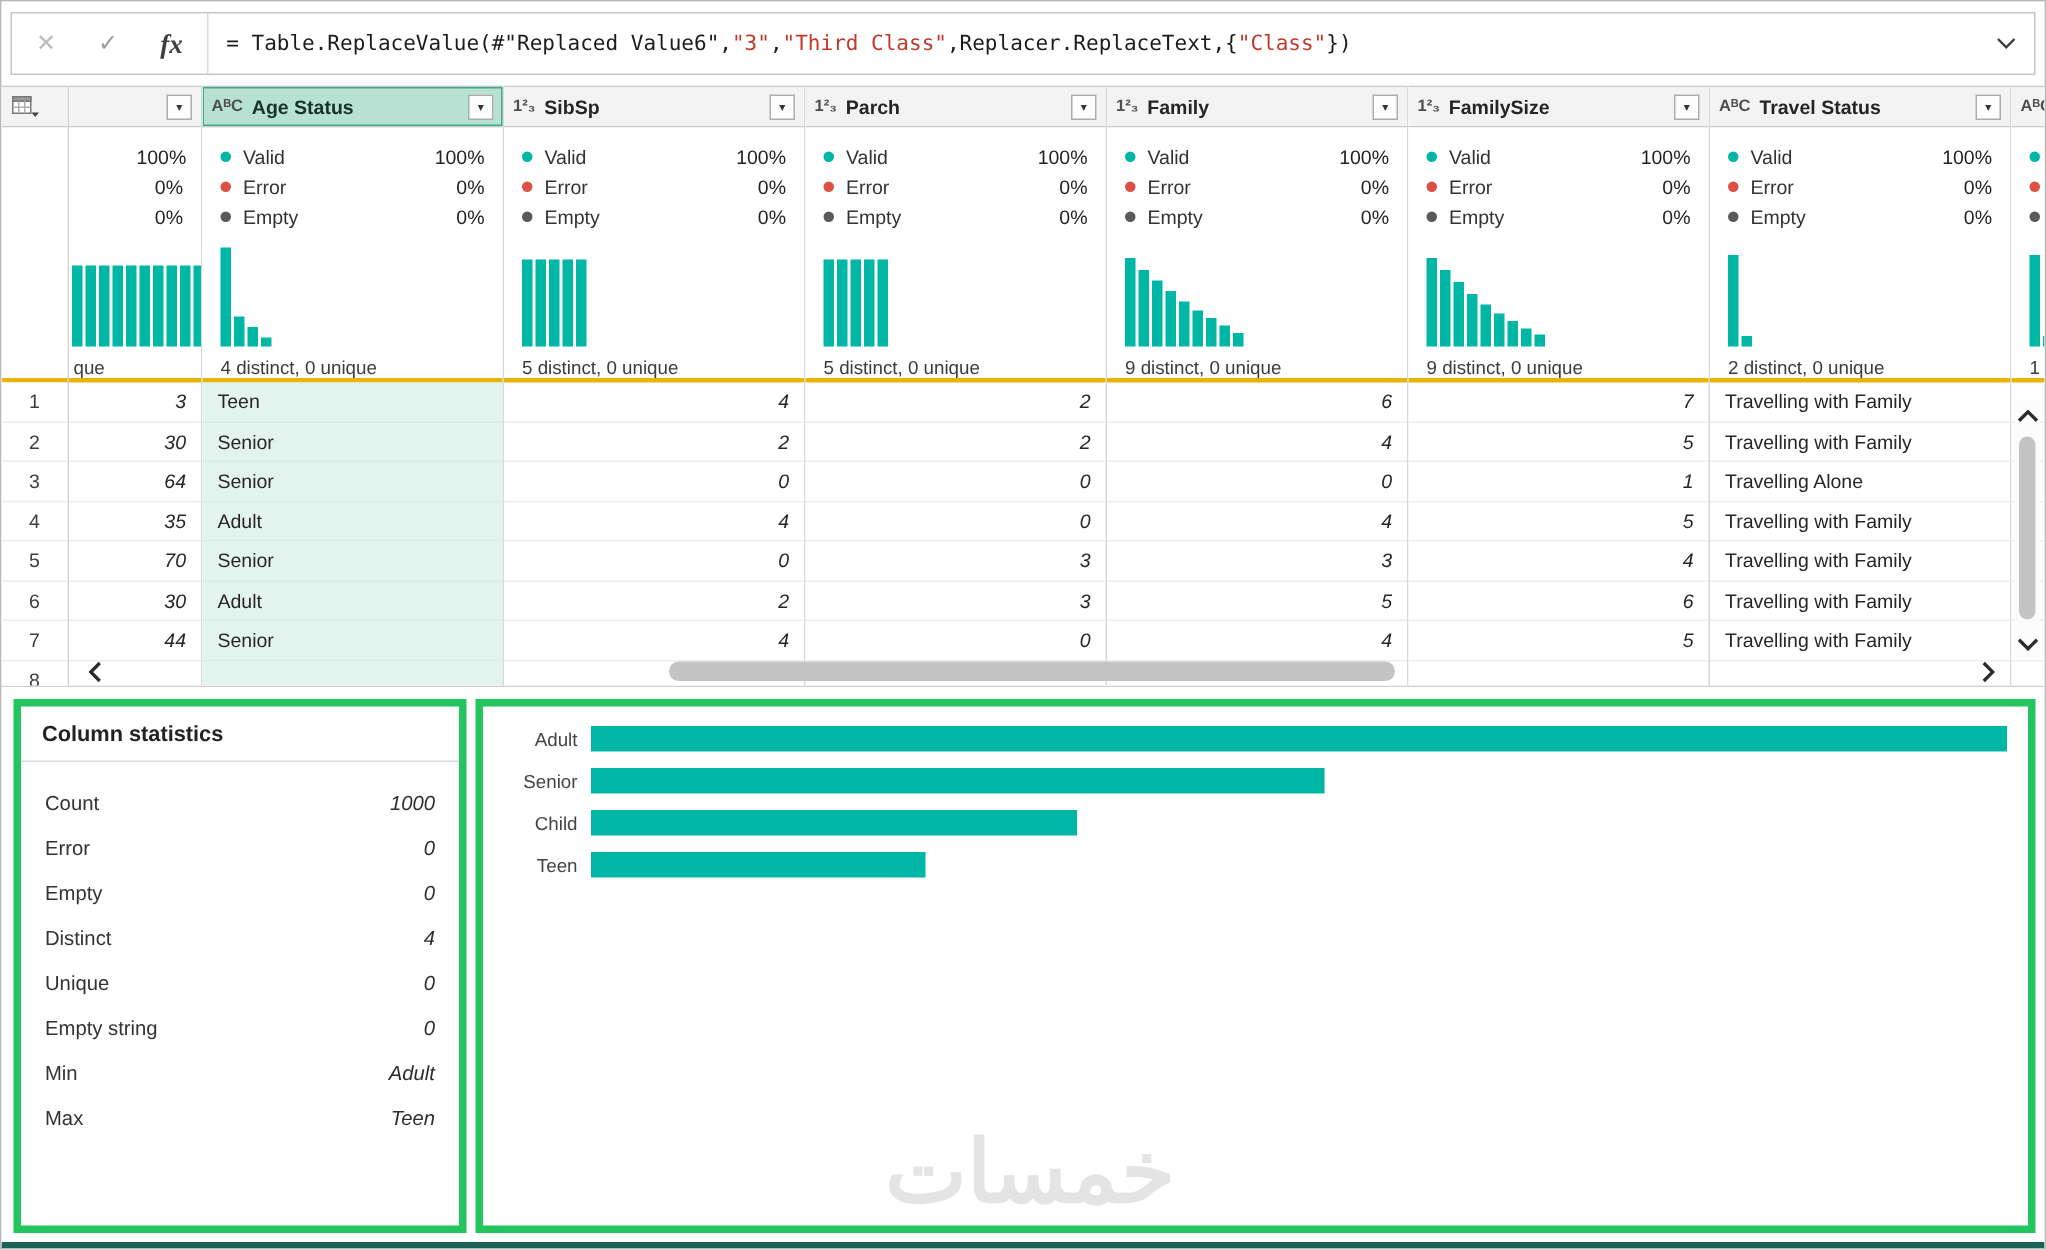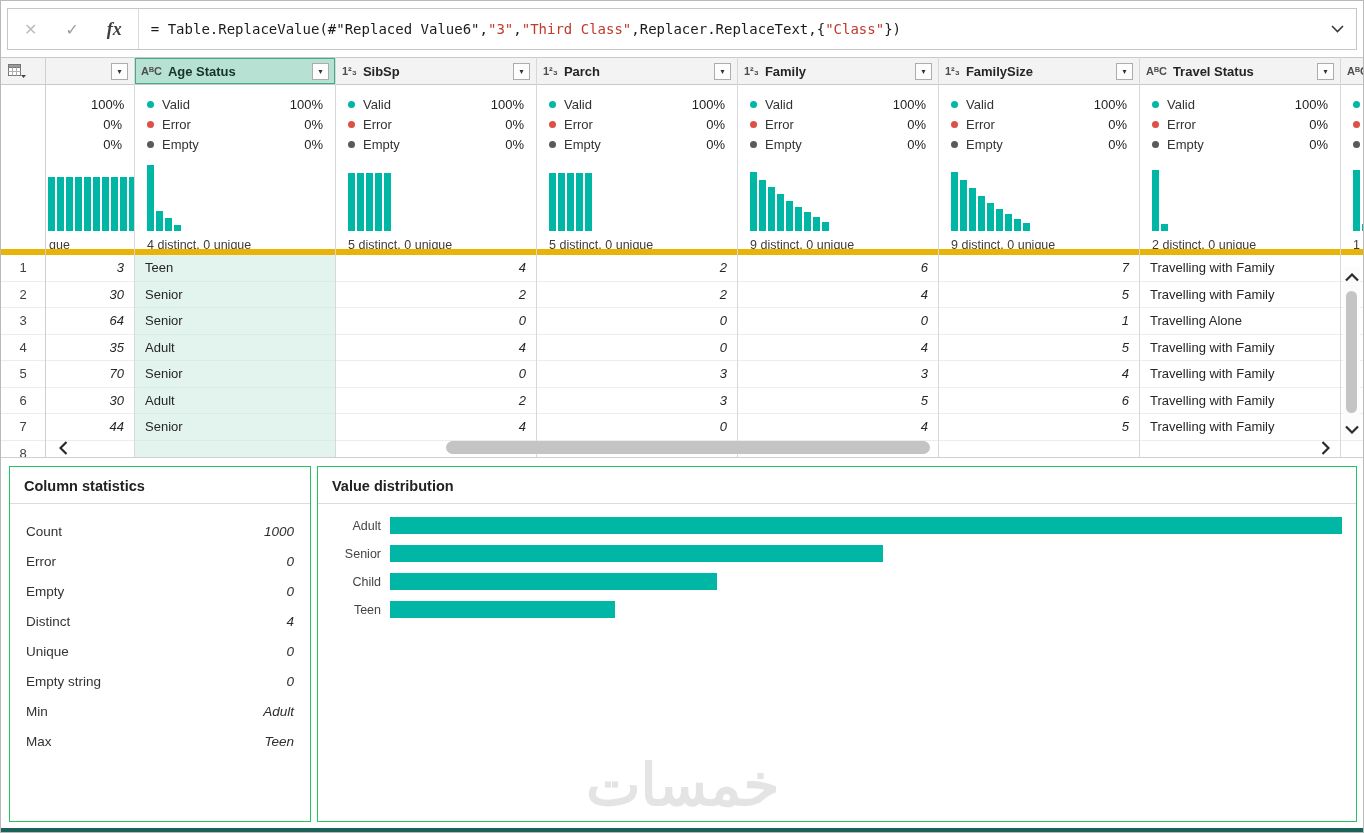--- a/index.html
+++ b/index.html
@@ -25,21 +25,21 @@
   .grid{display:flex;width:1541px}
   .col{flex:none;border-right:1px solid #D8D8D8;background:#fff}
   .rowcol{width:45px;border-right:1px solid #CFCFCF}
   .hdr{height:28px;background:#F3F3F3;border-top:1px solid #C9C9C9;border-bottom:1px solid #C9C9C9;display:flex;align-items:center;padding:0 6px;gap:6px}
   .rowcol .hdr{justify-content:flex-start;padding-left:7px}
   .typeicon{font-size:11px;font-weight:bold;color:#4E4E4E;white-space:nowrap;flex:none}
   .colname{font-weight:bold;font-size:13px;color:#252525;flex:1;white-space:nowrap;overflow:hidden}
   .filterbtn{width:17px;height:17px;border:1px solid #ACACAC;background:#FDFDFD;font-size:8px;color:#333;display:flex;align-items:center;justify-content:center;flex:none}
   .selhdr{background:#B7E1D3;box-shadow:inset 0 0 0 1px #44A88F}
   .selhdr .colname{color:#14332B}
-  .band{height:170px;border-bottom:6px solid #eab308;padding:9px 12px 0 12px;overflow:hidden;background:#fff}
+  .band{height:170px;border-bottom:3px solid #eab308;padding:9px 12px 0 12px;overflow:hidden;background:#fff}
   .qrow{display:flex;align-items:center;height:20px;font-size:13px;color:#333}
   .dot{width:7px;height:7px;border-radius:50%;margin-right:8px;flex:none}
   .dot-valid{background:#00B7A6}.dot-error{background:#DD5145}.dot-empty{background:#5A5A5A}
   .qpct{margin-left:auto;color:#222}
   .hist{display:flex;align-items:flex-end;gap:2px;height:66px;margin-top:11px}
   .hbar{width:7px;background:#00B7A6;flex:none}
   .distinct{margin-top:7px;font-size:12.5px;color:#3C3C3C;white-space:nowrap}
   .pleft{padding-left:2px}
   .pleft .dot,.pleft .qlabel{visibility:hidden}
   .pleft .distinct{padding-left:1px}
@@ -52,21 +52,21 @@
   .hscroll{position:absolute;left:52px;right:28px;top:382px;height:17px;display:flex;align-items:center}
   .hs-btn{width:20px;height:17px;display:flex;align-items:center;justify-content:center}
   .hs-track{flex:1;position:relative;height:17px}
   .hs-thumb{position:absolute;left:30%;width:39%;top:2px;height:13px;background:#C4C4C4;border-radius:7px}
   .vscroll{position:absolute;right:3px;top:210px;width:17px;height:172px;background:rgba(252,252,252,.95)}
   .vs-btn{height:20px;display:flex;align-items:center;justify-content:center}
   .vs-down{position:absolute;bottom:0;left:0;right:0}
   .vs-thumb{position:absolute;top:24px;left:3px;width:11px;height:122px;background:#C4C4C4;border-radius:6px}
   
   .bottom{position:relative;height:372px;background:#fff}
-  .panel{position:absolute;background:#fff;border:1px solid #22c55e}
+  .panel{position:absolute;background:#fff;border:5px solid #22c55e}
   .panel-stats{left:8px;top:8px;width:302px;height:356px}
   .panel-dist{left:316px;top:8px;width:1040px;height:356px;overflow:hidden}
   .ptitle{font-size:14.5px;font-weight:bold;color:#222;padding:11px 14px 9px;border-bottom:1px solid #DCDCDC}
   .statrows{padding:12px 16px 0 16px}
   .srow{display:flex;justify-content:space-between;height:30px;align-items:center;font-size:13.5px;color:#333}
   .sval{font-style:italic;color:#2E2E2E}
   .distrows{padding:13px 14px 0 6px}
   .drow{display:flex;align-items:center;margin-bottom:11px}
   .dlabel{width:66px;text-align:right;font-size:12.5px;color:#444;padding-right:9px;flex:none}
   .dbarwrap{flex:1}
@@ -499,21 +499,20 @@
           <span class="slabel">Min</span>
           <span class="sval">Adult</span>
         </div>
         <div class="srow">
           <span class="slabel">Max</span>
           <span class="sval">Teen</span>
         </div>
       </div>
   </div>
   <div class="panel panel-dist">
-    <div class="ptitle">Value distribution</div>
     <div class="distrows" id="distrows">
         <div class="drow">
           <span class="dlabel">Adult</span>
           <div class="dbarwrap">
             <div class="dbar" style="width: 100%;"></div>
           </div>
         </div>
         <div class="drow">
           <span class="dlabel">Senior</span>
           <div class="dbarwrap">

